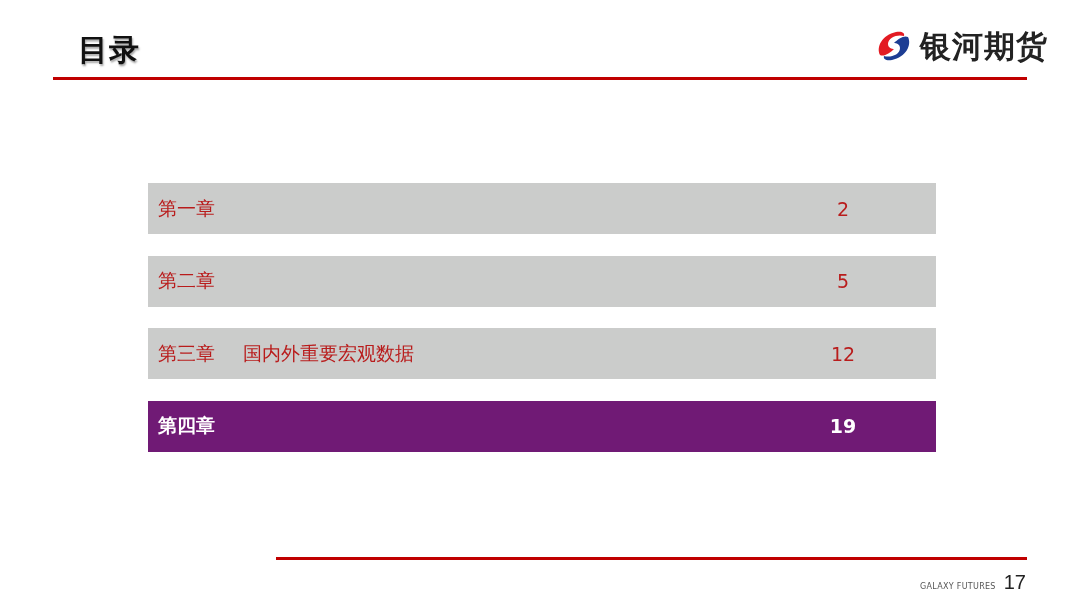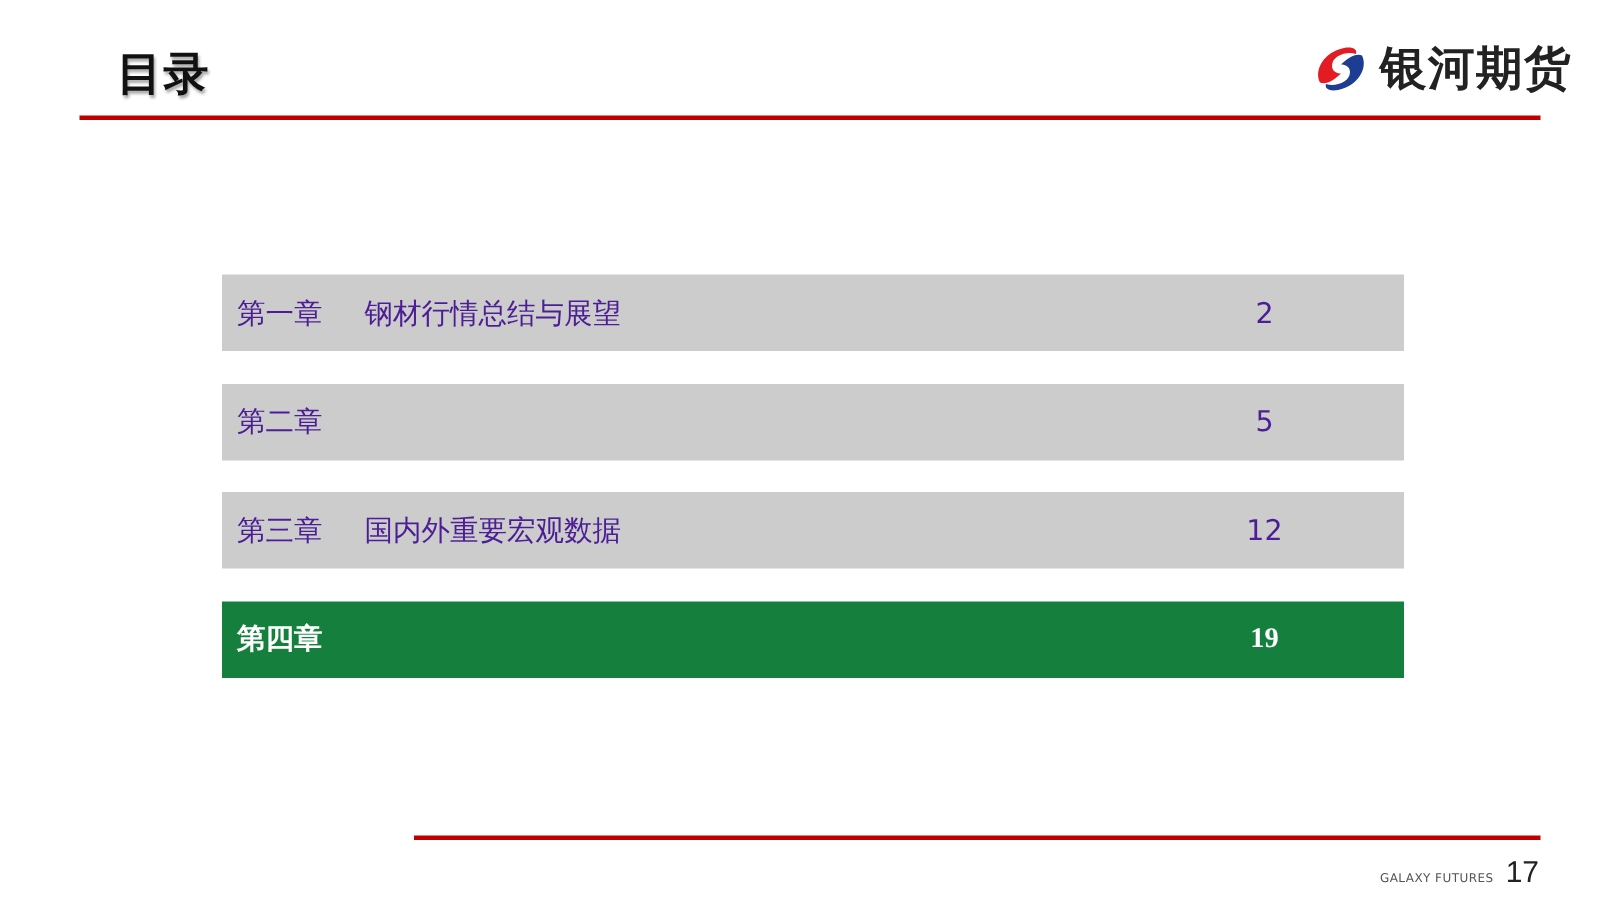--- a/index.html
+++ b/index.html
@@ -18,23 +18,23 @@
     position: absolute; left: 53px; top: 77px; width: 974px; height: 3px; background: #c00000;
   }
   .logo {
     position: absolute; left: 874px; top: 27px; display: flex; align-items: center; gap: 6px;
   }
   .logo-mark { width: 40px; height: 38px; }
   .logo-text { font-size: 31px; color: #222222; font-weight: bold; letter-spacing: 1px; line-height: 38px; }
   .toc { position: absolute; left: 148px; top: 183px; width: 788px; }
   .toc-item {
     height: 51px; margin-bottom: 21.5px; background: #cbcccb; display: flex; align-items: center;
-    color: #4c1d95; font-size: 19px; position: relative; cursor: pointer;
+    color: #b91c1c; font-size: 19px; position: relative; cursor: pointer;
   }
-  .toc-item.active { background: #15803d; color: #ffffff; font-weight: bold; font-family: Liberation Serif, serif; }
+  .toc-item.active { background: #701a75; color: #ffffff; font-weight: bold; }
   .toc-chapter { position: absolute; left: 10px; }
   .toc-name { position: absolute; left: 95px; }
   .toc-page { position: absolute; left: 660px; width: 70px; text-align: center; }
   .footer-line {
     position: absolute; left: 276px; top: 557px; width: 751px; height: 3px; background: #c00000;
   }
   .footer {
     position: absolute; right: 54px; top: 571px; display: flex; align-items: baseline; gap: 8px;
   }
   .footer-brand { font-size: 8px; color: #555555; letter-spacing: 0.3px; font-family: "DejaVu Sans", sans-serif; }
@@ -52,21 +52,20 @@
     <path d="M34 10 C38 18 32 30 18 33 C12 34 9 32 10 29 C16 31 26 28 26 21 C26 17 22 16 20 16 C24 12 30 8 34 10 Z" fill="#1d3d93"></path>
   </svg>
   <span class="logo-text">银河期货</span>
 </div>
 
 <div class="header-line"></div>
 
 <div class="toc">
   <div class="toc-item">
     <span class="toc-chapter">第一章</span>
-    <span class="toc-name">钢材行情总结与展望</span>
     <span class="toc-page">2</span>
   </div>
   <div class="toc-item">
     <span class="toc-chapter">第二章</span>
     <span class="toc-page">5</span>
   </div>
   <div class="toc-item">
     <span class="toc-chapter">第三章</span>
     <span class="toc-name">国内外重要宏观数据</span>
     <span class="toc-page">12</span>

